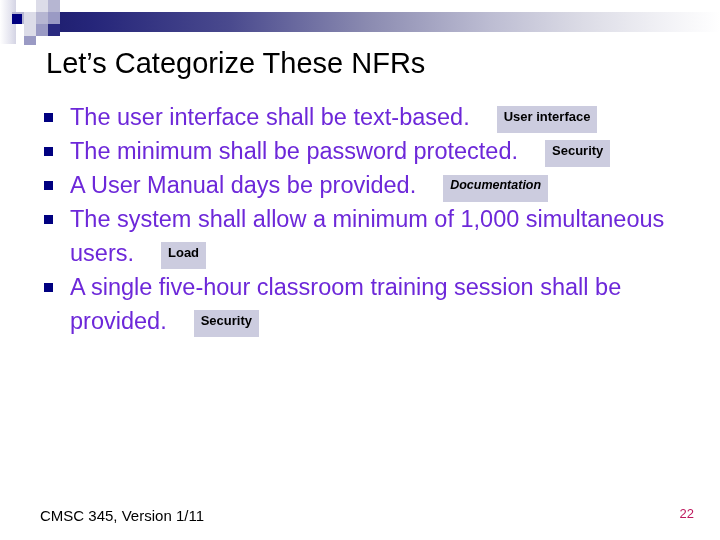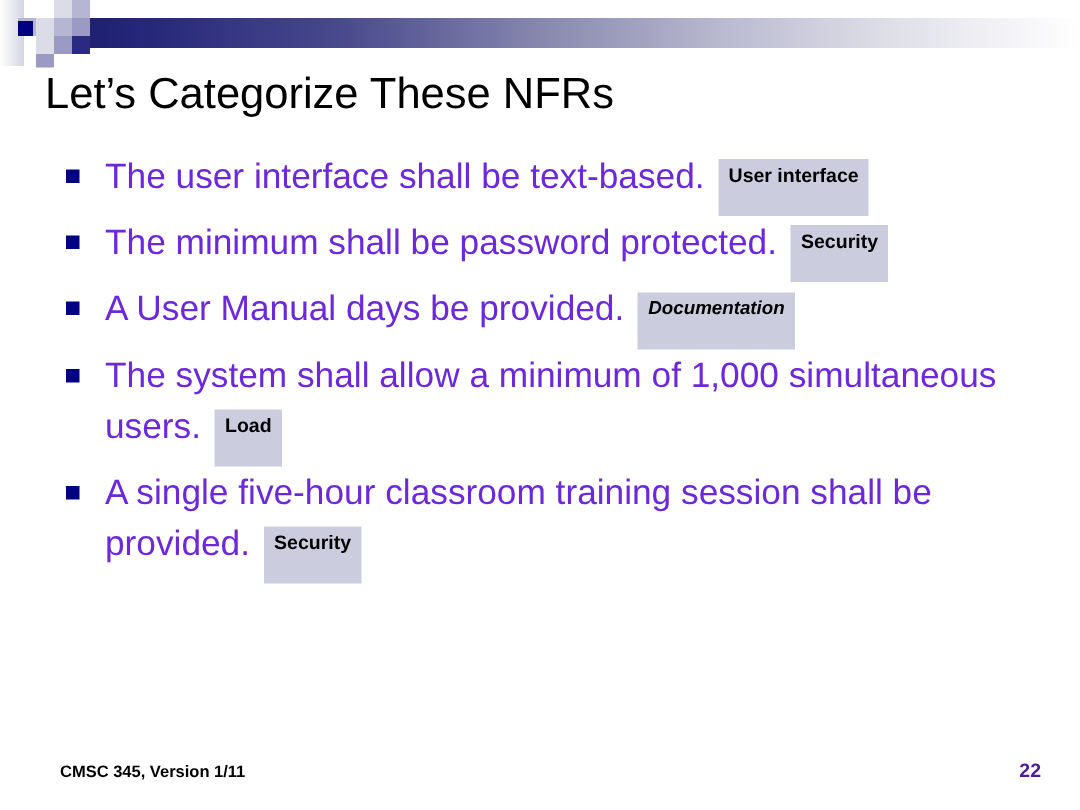--- a/index.html
+++ b/index.html
@@ -64,21 +64,21 @@
     left: 0;
     top: 0;
     width: 16px;
     height: 44px;
     background: linear-gradient(to right, #ffffff 0%, #e6e6f0 60%, #d4d4e4 100%);
   }
 
   
   .title {
     position: absolute;
-    left: 30px;
+    left: 46px;
     top: 46px;
     width: 650px;
     font-size: 29px;
     line-height: 34px;
     font-weight: normal;
     letter-spacing: 0px;
     color: #000000;
     white-space: nowrap;
   }
 
@@ -107,45 +107,44 @@
     line-height: 34px;
     color: #6d28d9;
   }
   .tag {
     display: inline-block;
     background: #ccccdf;
     color: #000000;
     font-size: 13px;
     line-height: 15px;
     font-weight: bold;
-    padding: 3px 7px 20px 7px;
-    margin-left: 9px;
+    padding: 3px 7px 9px 7px;
+    margin-left: 27px;
     vertical-align: 4px;
     white-space: nowrap;
   }
   .tag-sm { font-size: 12.5px; font-style: italic; }
 
   
   .footer-left {
     position: absolute;
     left: 40px;
     top: 509px;
-    font-size: 11px;
+    font-size: 15px;
     line-height: 13px;
     color: #000000;
-    font-weight: bold;
   }
   .footer-page {
     position: absolute;
     right: 26px;
     top: 506px;
     font-size: 13px;
     line-height: 15px;
-    font-weight: bold;
-    color: #4c1d95;
+    font-weight: normal;
+    color: #be185d;
   }
 </style>
 </head>
 <body>
 
 <div id="slide">
 
   <div class="deco-bar"></div>
 
   <div class="deco-squares">

